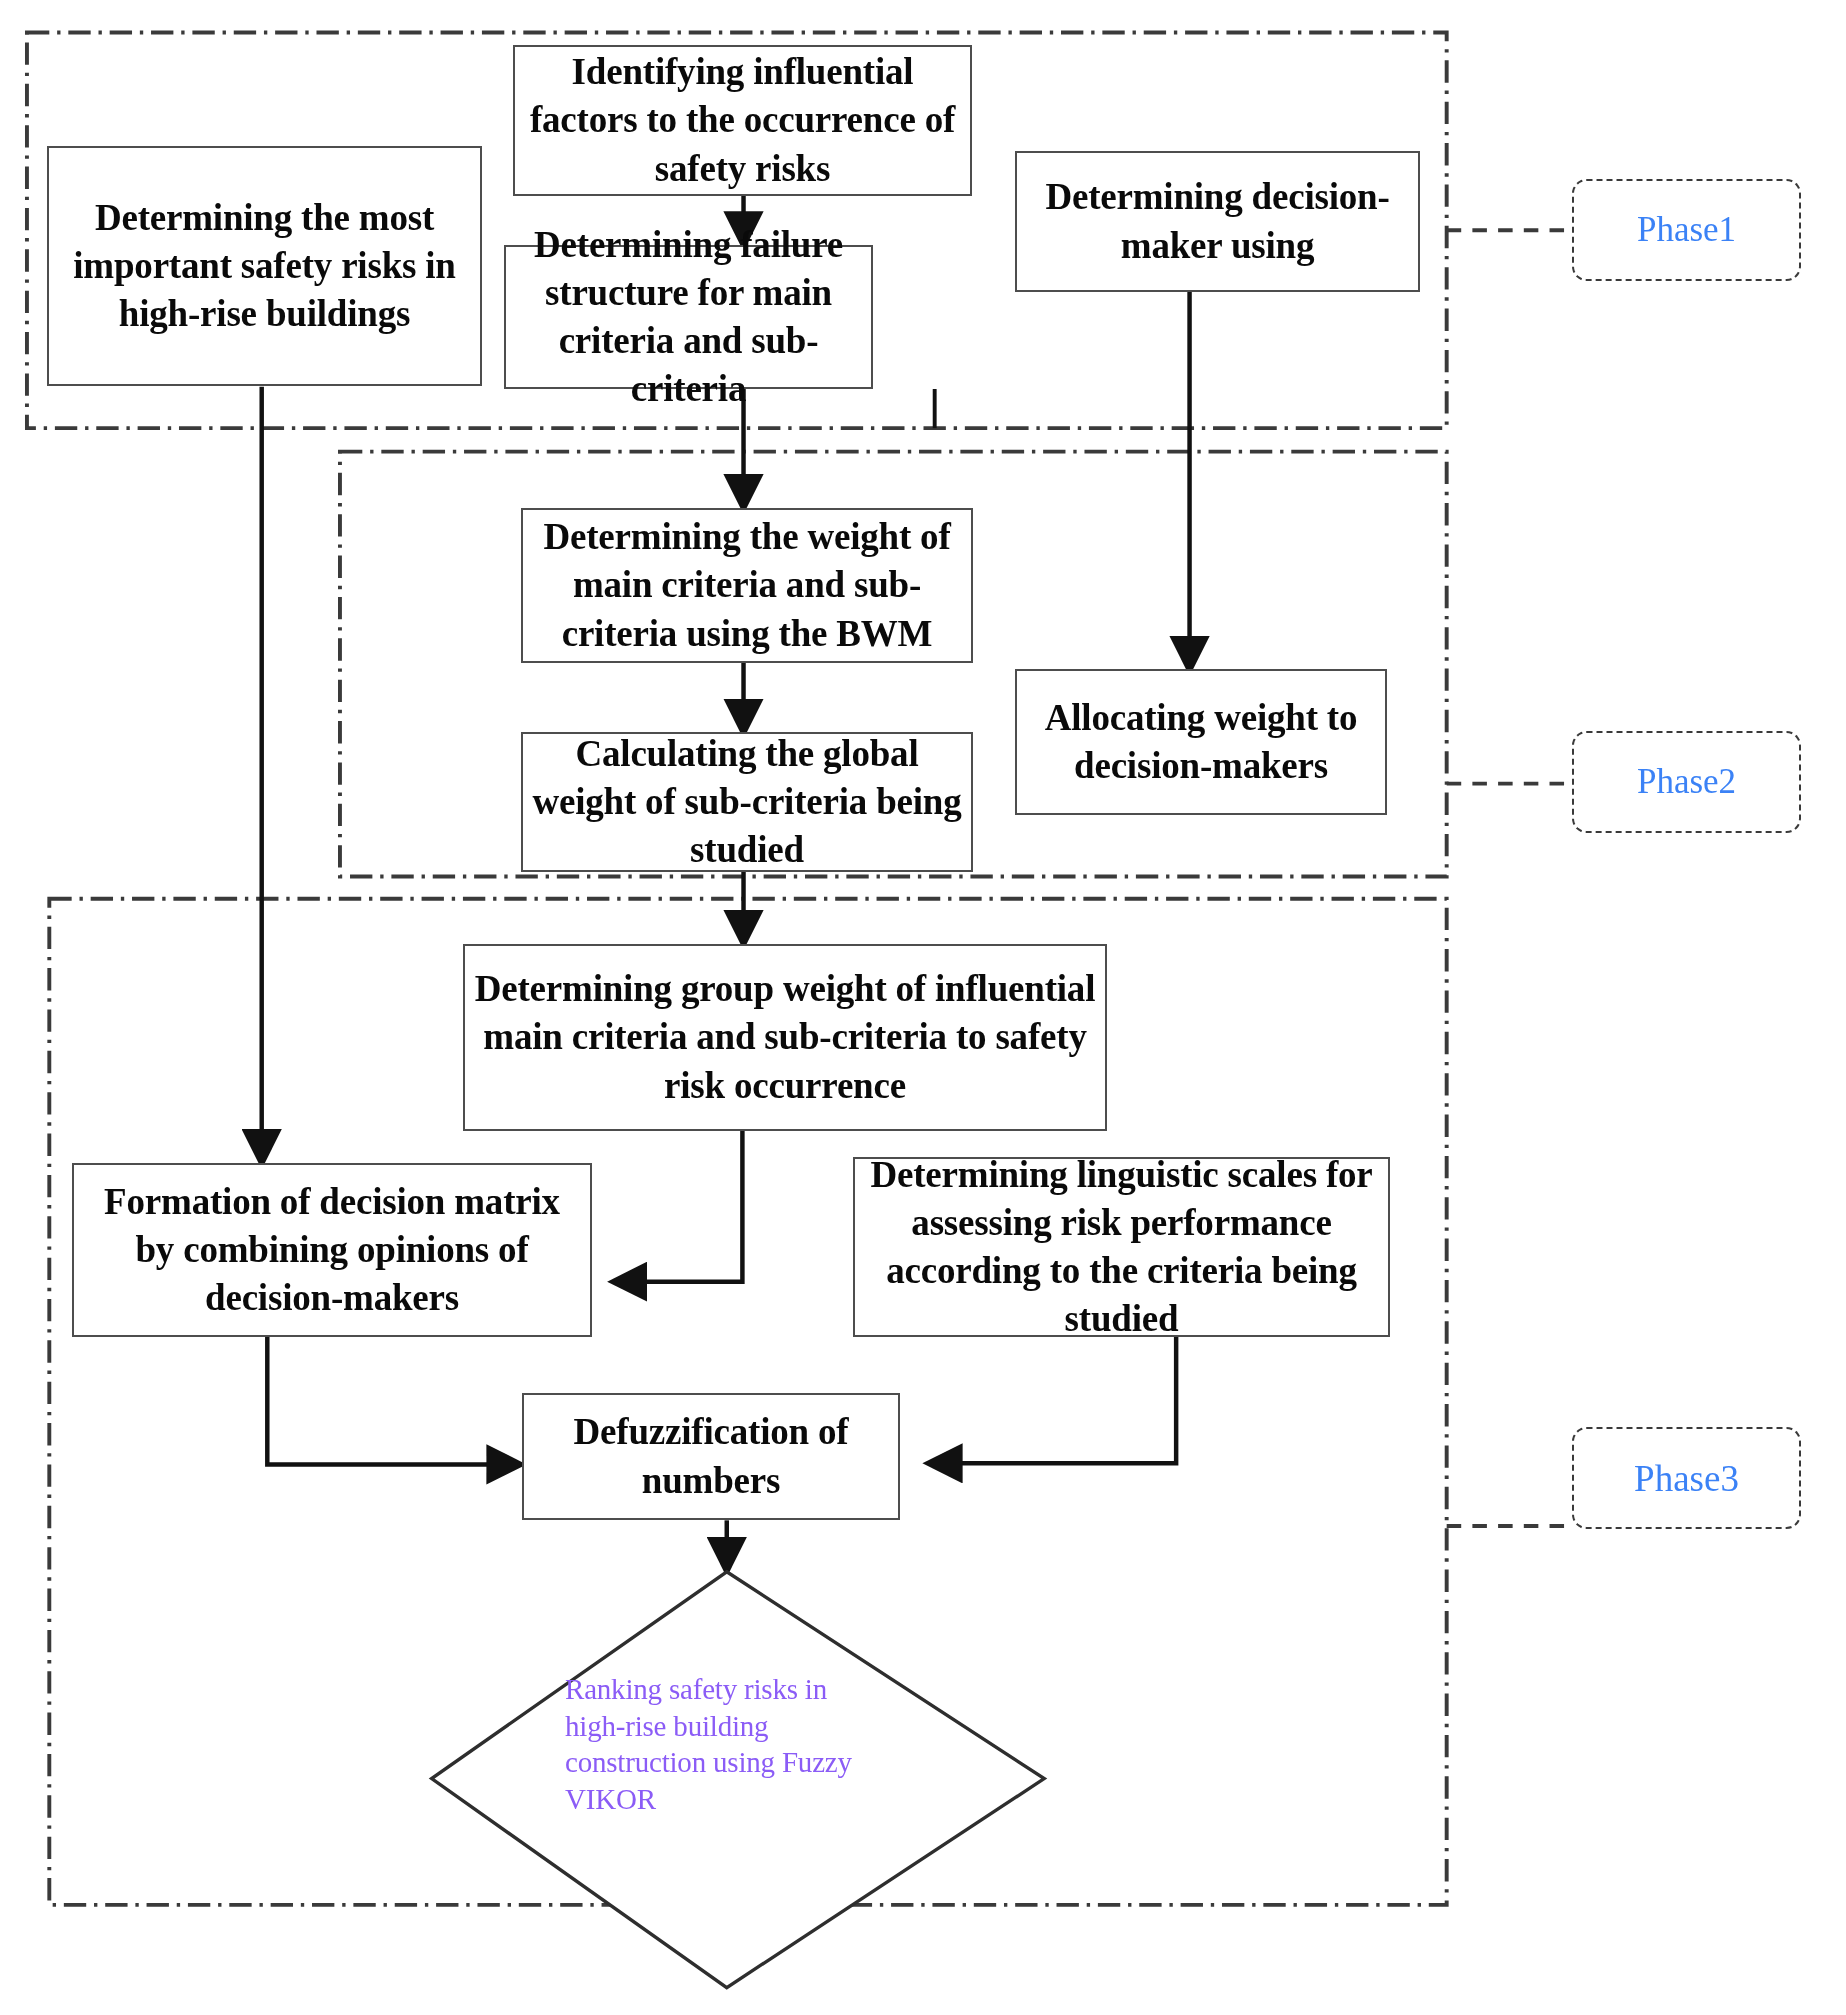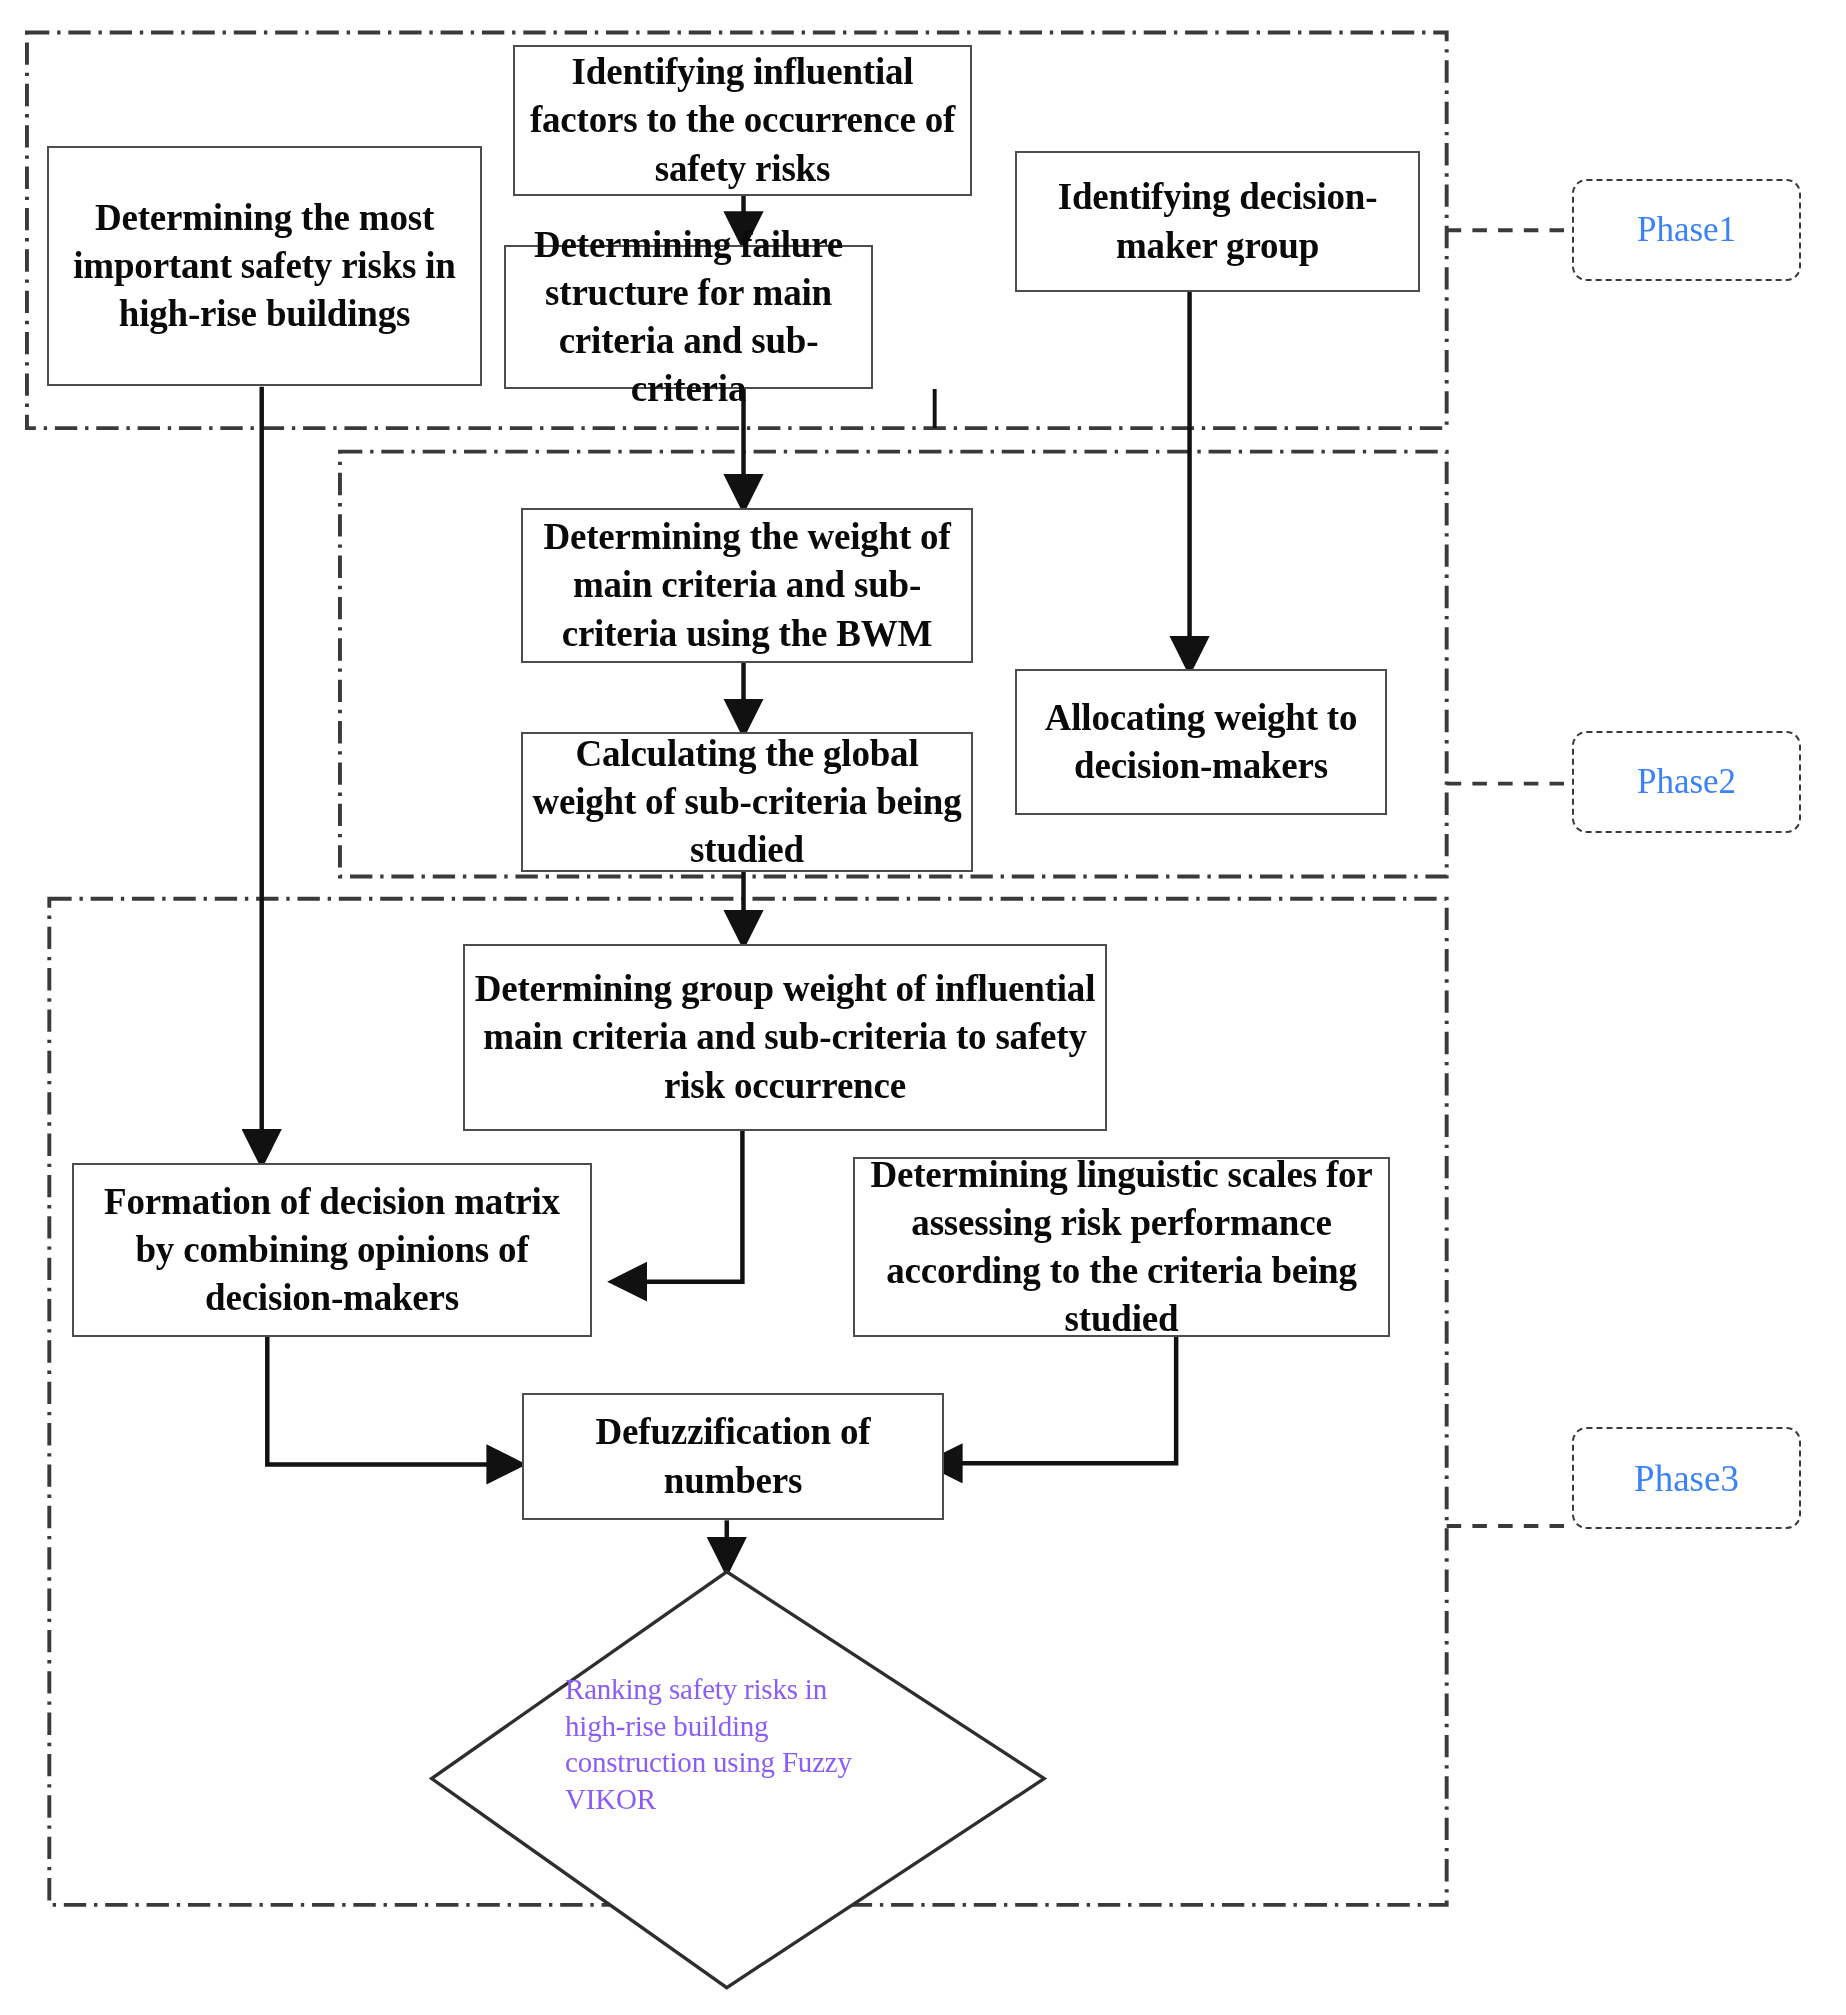--- a/index.html
+++ b/index.html
@@ -114,21 +114,21 @@
 
 <div class="node-box" style="left:513px; top:45px; width:459px; height:151px; font-size:37px;">
   <span class="txt">Identifying influential factors to the occurrence of safety risks</span>
 </div>
 
 <div class="node-box" style="left:504px; top:245px; width:369px; height:144px; font-size:37px;">
   <span class="txt">Determining failure structure for main criteria and sub-criteria</span>
 </div>
 
 <div class="node-box" style="left:1015px; top:151px; width:405px; height:141px; font-size:37px;">
-  <span class="txt">Identifying decision-maker group</span>
+  <span class="txt">Determining decision-maker using</span>
 </div>
 
 <div class="node-box" style="left:521px; top:508px; width:452px; height:155px; font-size:37px;">
   <span class="txt">Determining the weight of main criteria and sub-criteria using the BWM</span>
 </div>
 
 <div class="node-box" style="left:521px; top:732px; width:452px; height:140px; font-size:37px;">
   <span class="txt">Calculating the global weight of sub-criteria being studied</span>
 </div>
 
@@ -141,21 +141,21 @@
 </div>
 
 <div class="node-box" style="left:72px; top:1163px; width:520px; height:174px; font-size:37px;">
   <span class="txt">Formation of decision matrix by combining opinions of decision-makers</span>
 </div>
 
 <div class="node-box" style="left:853px; top:1157px; width:537px; height:180px; font-size:37px;">
   <span class="txt">Determining linguistic scales for assessing risk performance according to the criteria being studied</span>
 </div>
 
-<div class="node-box" style="left:522px; top:1393px; width:422px; height:127px; font-size:37px;">
+<div class="node-box" style="left:522px; top:1393px; width:378px; height:127px; font-size:37px;">
   <span class="txt">Defuzzification of numbers</span>
 </div>
 
 <div class="diamond-label" style="left:565px; top:1671px; width:324px; font-size:29px;">
   <span class="txt">Ranking safety risks in high-rise building construction using Fuzzy VIKOR</span>
 </div>
 
 <div class="phase-tag" style="left:1572px; top:179px; width:229px; height:102px; font-size:35px;">
   <span>Phase1</span>
 </div>

